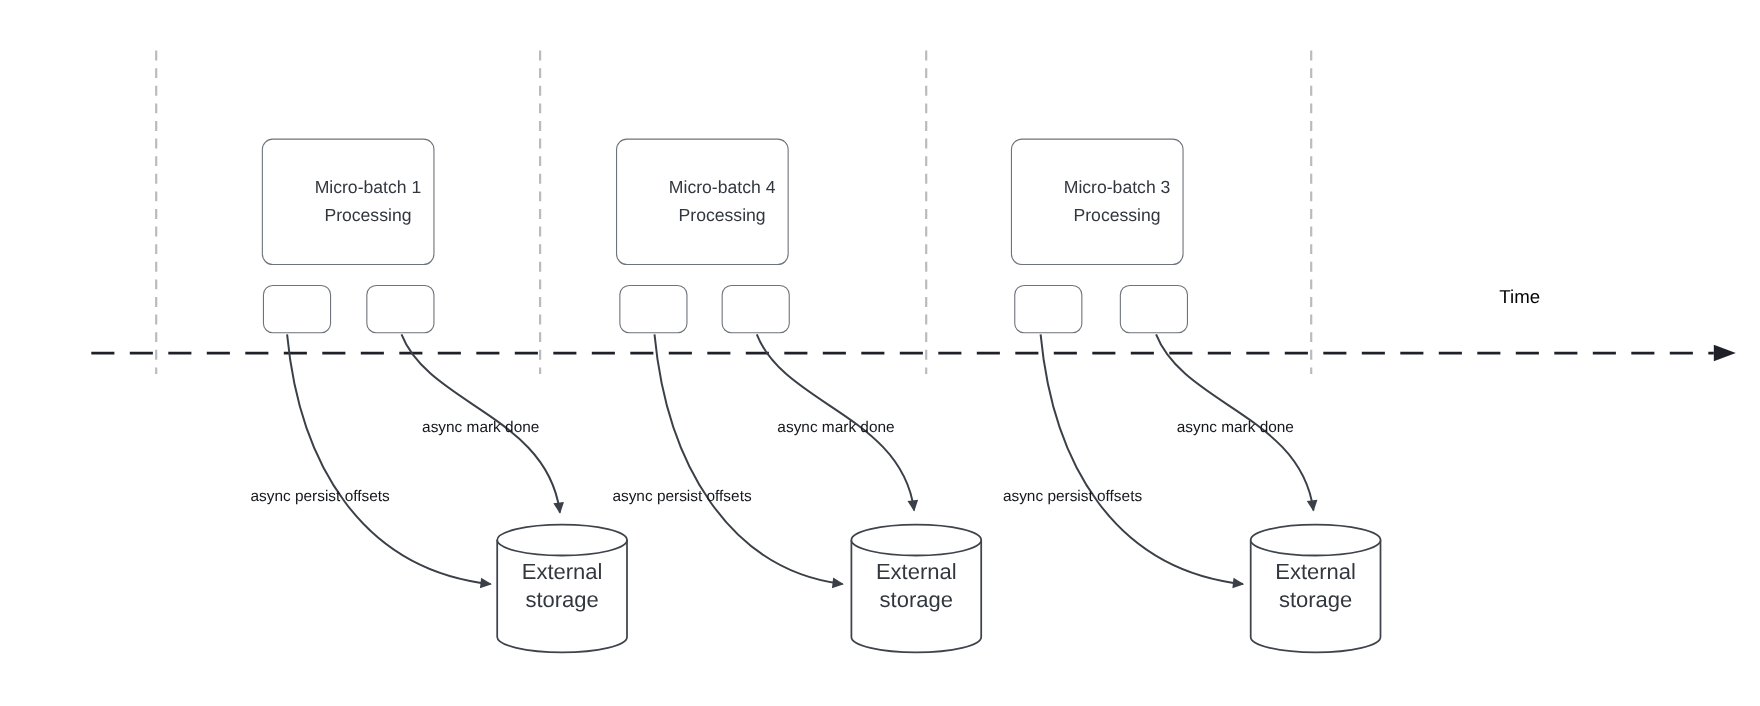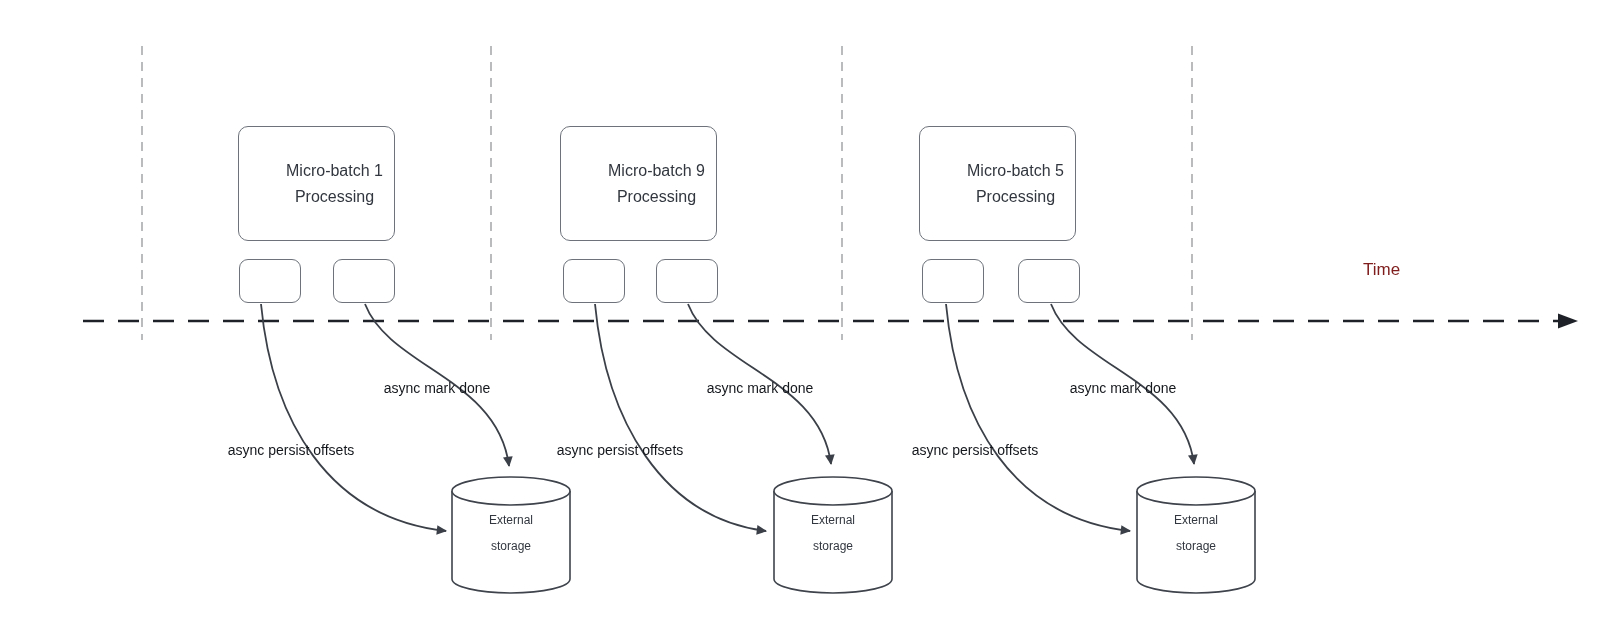--- a/index.html
+++ b/index.html
@@ -64,35 +64,35 @@
   .mark    { top: 380px; }
   #pl1 { left: 291px; }  #ml1 { left: 437px; }
   #pl2 { left: 620px; }  #ml2 { left: 760px; }
   #pl3 { left: 975px; }  #ml3 { left: 1123px; }
 
   .storage-label {
     position: absolute;
     top: 507px;
     transform: translateX(-50%);
     text-align: center;
-    font-size: 12px;
+    font-size: 20px;
     line-height: 26px;
     color: #32373f;
     white-space: pre-line;
   }
   #st1 { left: 511px; }
   #st2 { left: 833px; }
   #st3 { left: 1196px; }
 
   .time-label {
     position: absolute;
     left: 1363px;
     top: 260px;
     font-size: 17px;
-    color: #7f1d1d;
+    color: #000000;
     text-align: center;
   }
 </style>
 </head>
 <body>
 
 <div class="stage">
 
   <svg class="layer" width="1600" height="642" viewBox="0 0 1600 642">
     <defs>
@@ -130,25 +130,25 @@
       <path d="M 1137 491 L 1137 579 A 59 14 0 0 0 1255 579 L 1255 491" fill="#ffffff" stroke="#3f444c" stroke-width="1.6"></path>
       <ellipse cx="1196" cy="491" rx="59" ry="14" fill="#ffffff" stroke="#3f444c" stroke-width="1.6"></ellipse>
     </g>
   </svg>
 
   <div class="bigbox" id="bb1">
     <span class="title">Micro-batch 1
 Processing</span>
   </div>
   <div class="bigbox" id="bb2">
-    <span class="title">Micro-batch 9
+    <span class="title">Micro-batch 4
 Processing</span>
   </div>
   <div class="bigbox" id="bb3">
-    <span class="title">Micro-batch 5
+    <span class="title">Micro-batch 3
 Processing</span>
   </div>
 
   <div class="smallbox" id="sb1a"></div>
   <div class="smallbox" id="sb1b"></div>
   <div class="smallbox" id="sb2a"></div>
   <div class="smallbox" id="sb2b"></div>
   <div class="smallbox" id="sb3a"></div>
   <div class="smallbox" id="sb3b"></div>
 

